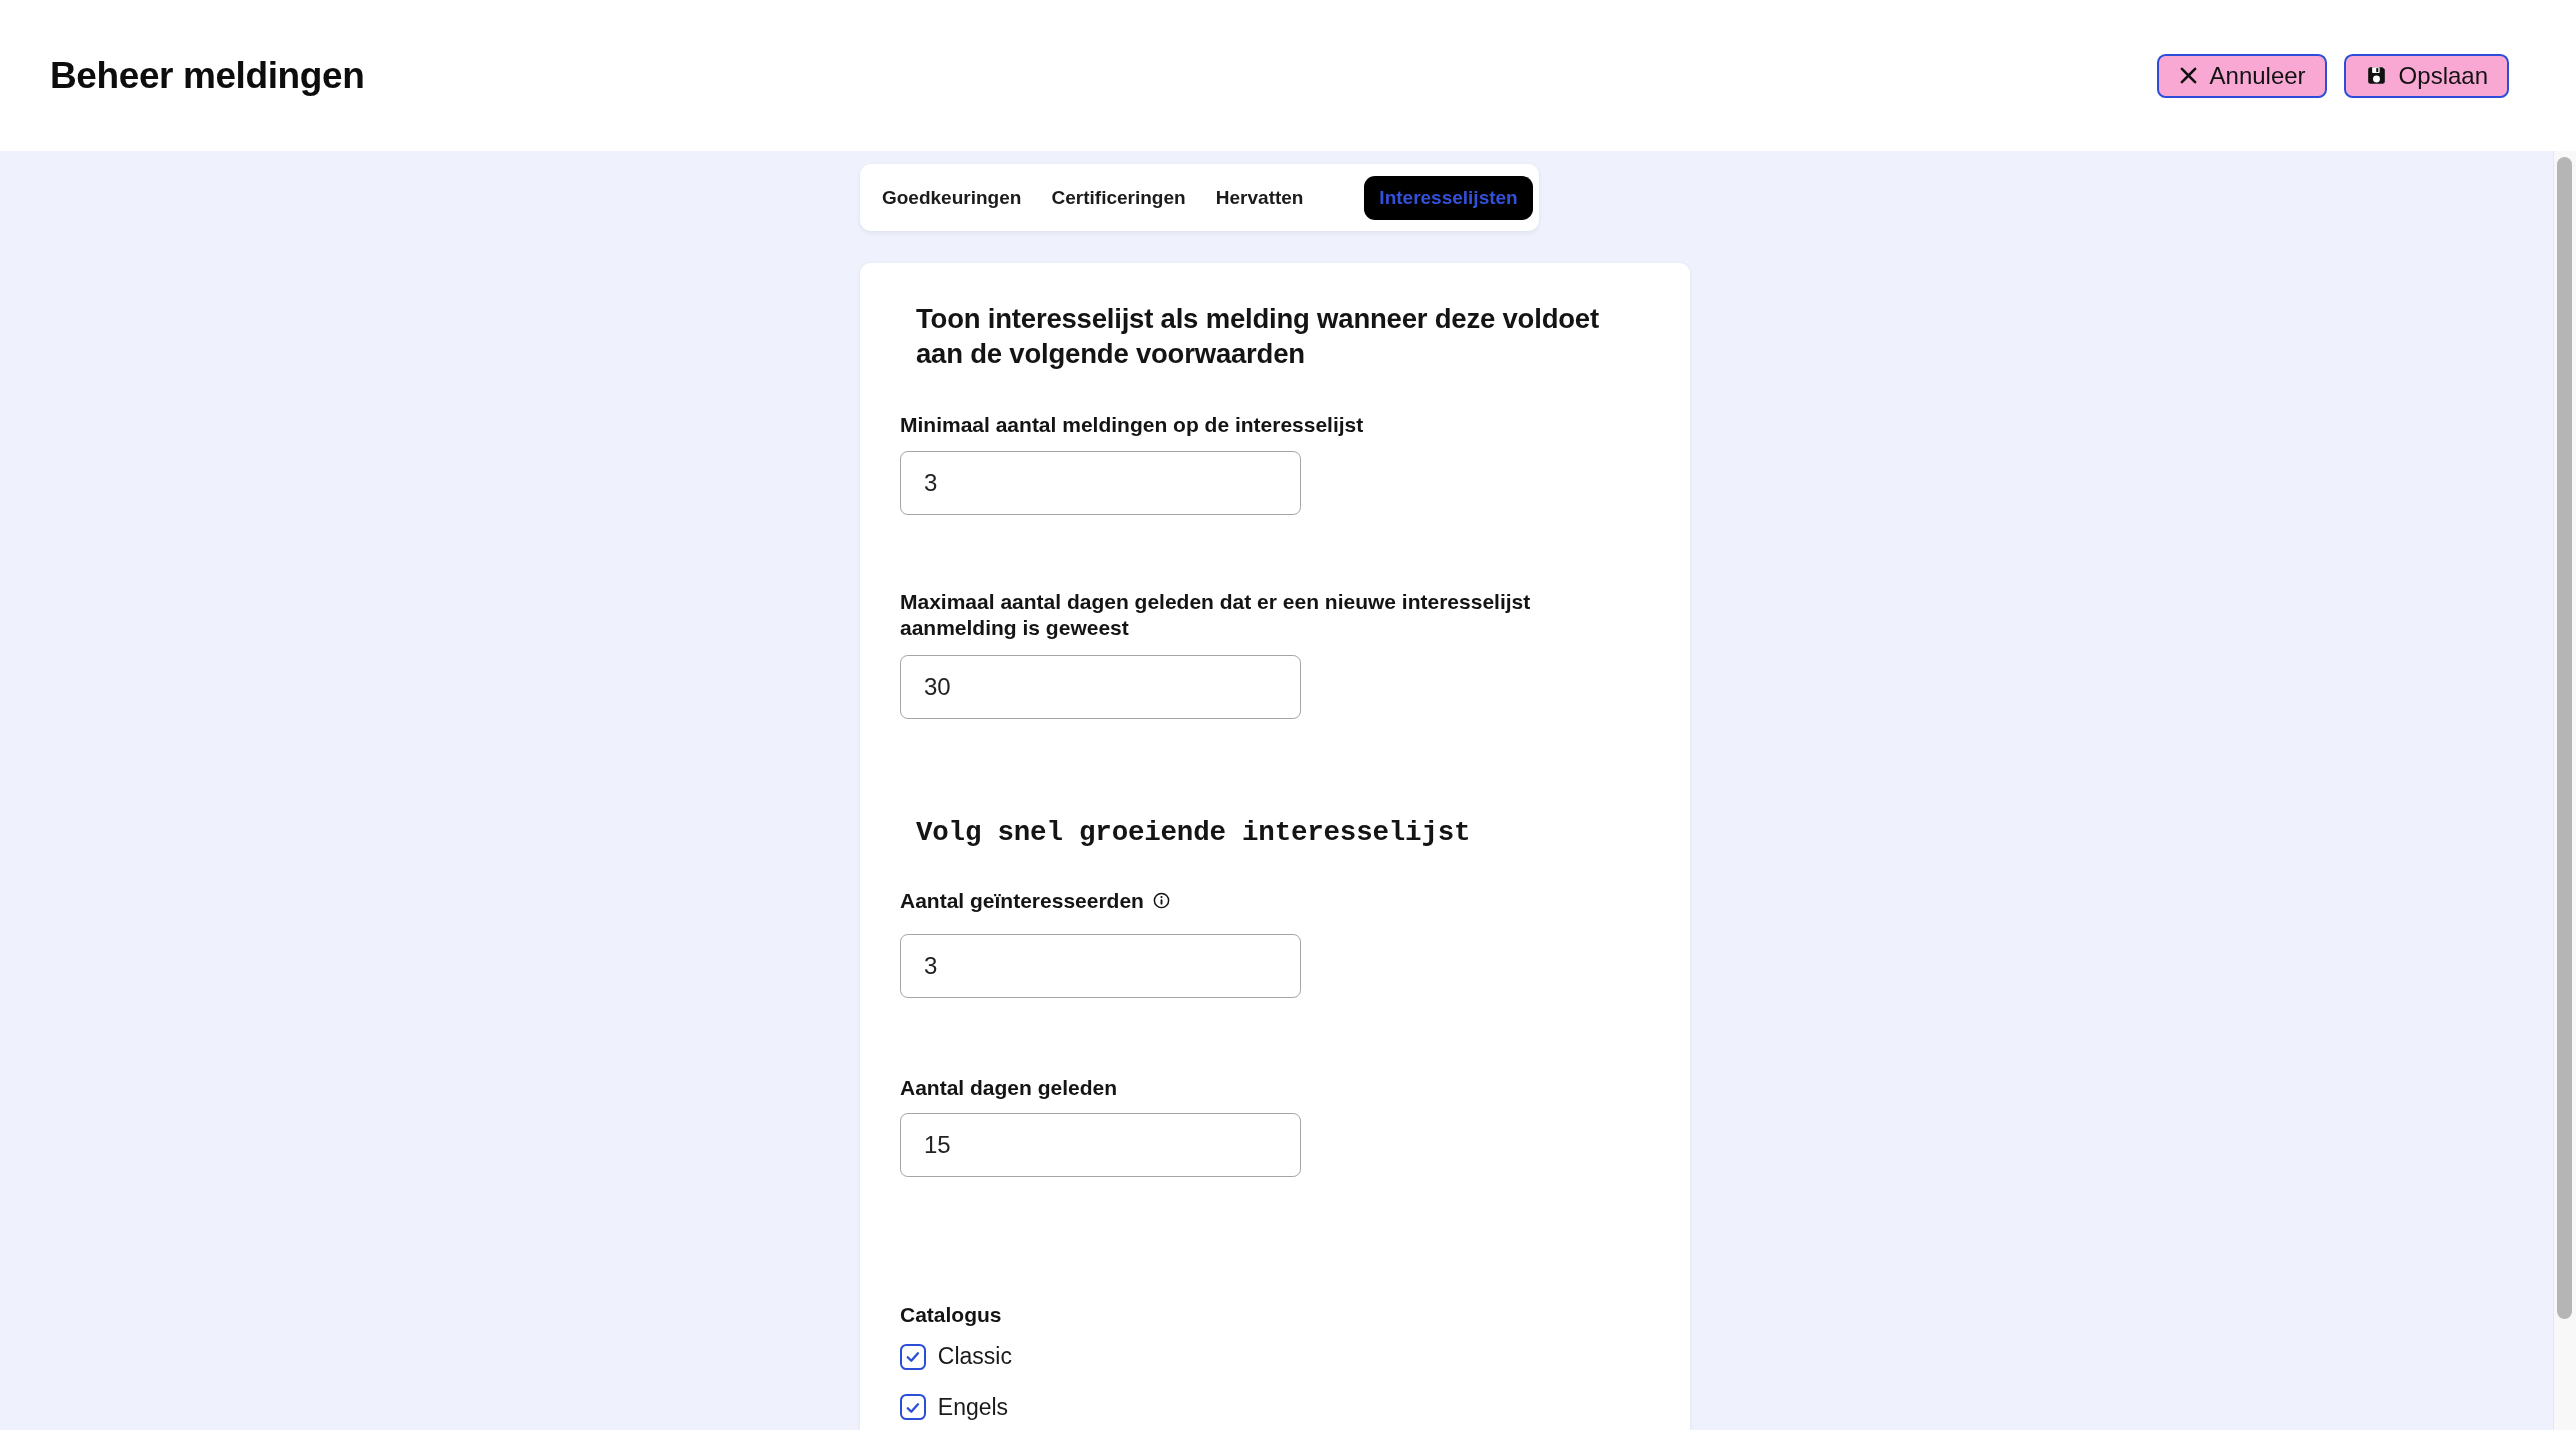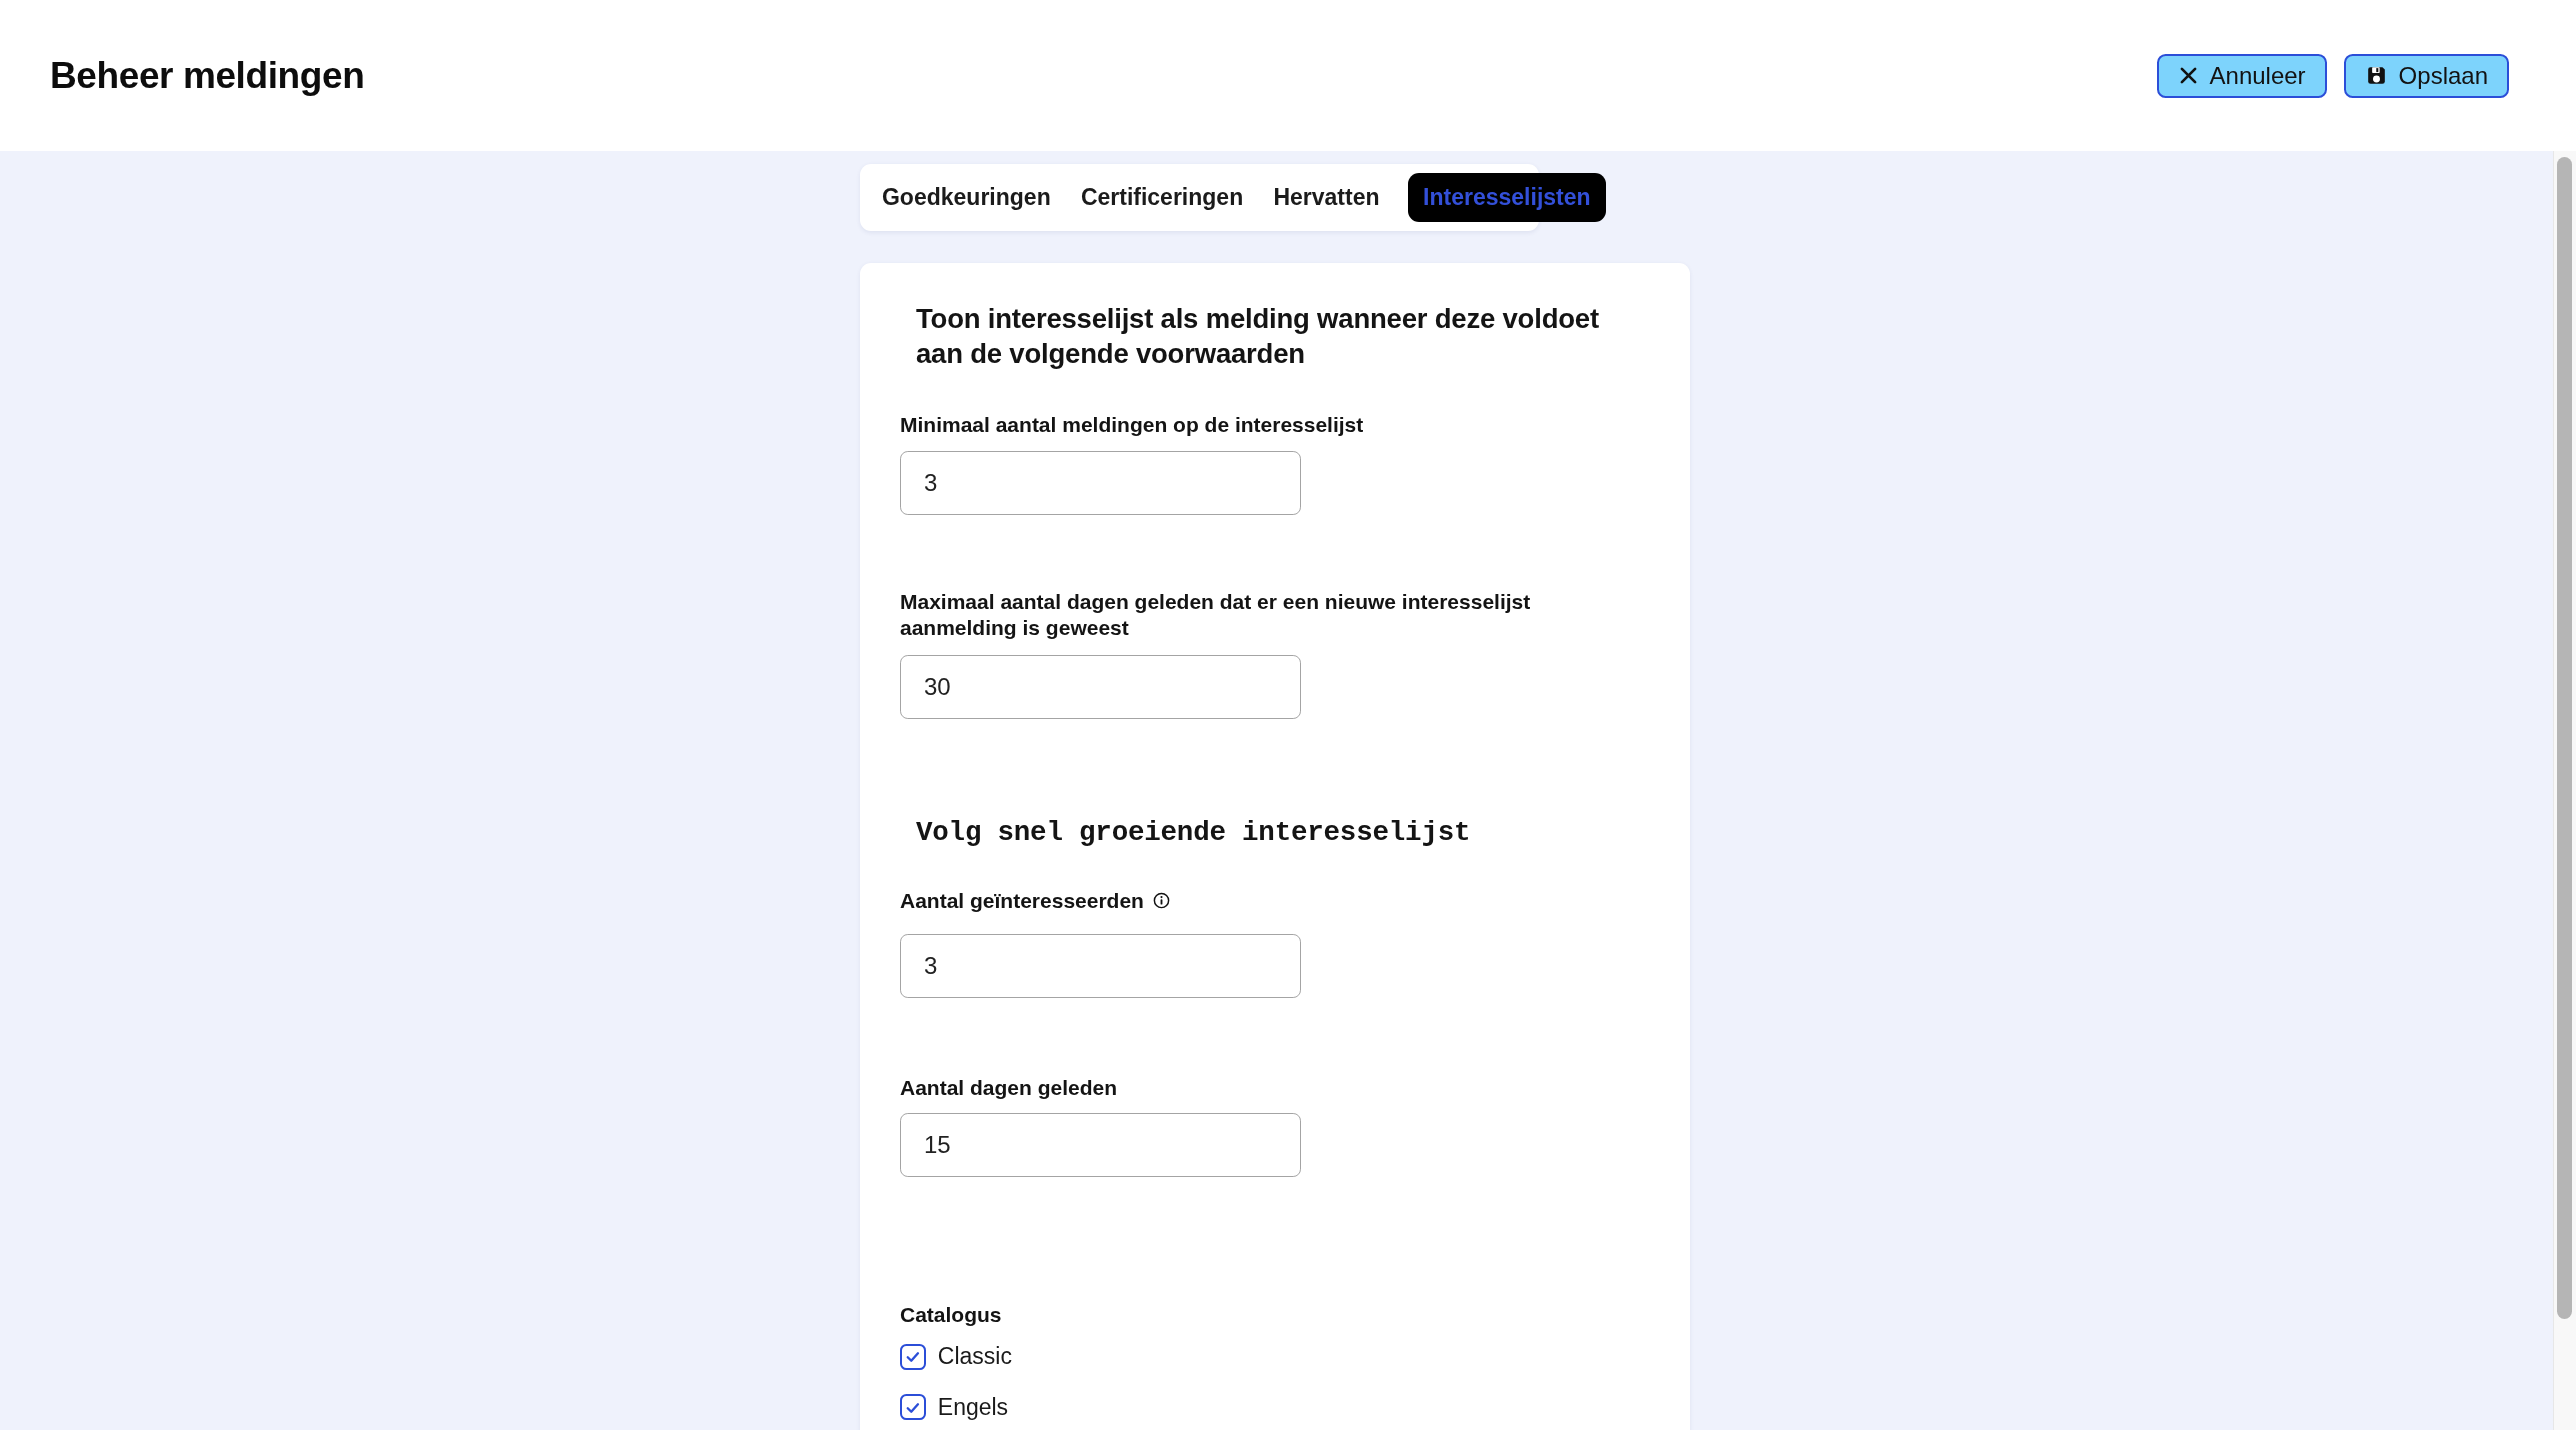--- a/index.html
+++ b/index.html
@@ -19,21 +19,21 @@
     display: flex; align-items: center; justify-content: space-between;
     padding: 0 67px 0 50px;
   }
   .app-title {
     font-size: 37px; font-weight: bold; letter-spacing: -0.4px; color: #0d0d0d;
   }
   .header-actions { display: flex; align-items: center; gap: 17px; }
   .btn {
     display: flex; align-items: center; gap: 11px;
     height: 44px; padding: 0 19px;
-    background: #7dd3fc; border: 2.4px solid #2b4ed8; border-radius: 8.6px;
+    background: #f9a8d4; border: 2.4px solid #2b4ed8; border-radius: 8.6px;
     font-size: 24px; color: #121212; cursor: pointer;
     font-family: inherit;
   }
   .btn svg { display: block; }
 
   
   .content-area {
     position: absolute; top: 151px; left: 0; width: 2576px; height: 1280px;
     background: #eff2fc;
   }
@@ -48,21 +48,21 @@
 
   
   .tabbar {
     position: absolute; left: 860px; top: 164px; width: 679px; height: 67px;
     background: #ffffff; border-radius: 11px;
     box-shadow: 0 1.6px 4.7px rgba(35, 48, 110, 0.08);
     display: flex; align-items: center; gap: 27px;
     padding: 0 6.3px 0 20.4px; z-index: 3;
   }
   .tab {
-    font-size: 23px; font-weight: bold; color: #1b1b1b;
+    font-size: 19px; font-weight: bold; color: #1b1b1b;
     white-space: nowrap; cursor: pointer; background: none; border: none;
     font-family: inherit; padding: 0 1.6px;
   }
   .tab.active {
     margin-left: auto;
     background: #000000; color: #3350d9;
     padding: 11px 15px; border-radius: 11px;
   }
 
   

